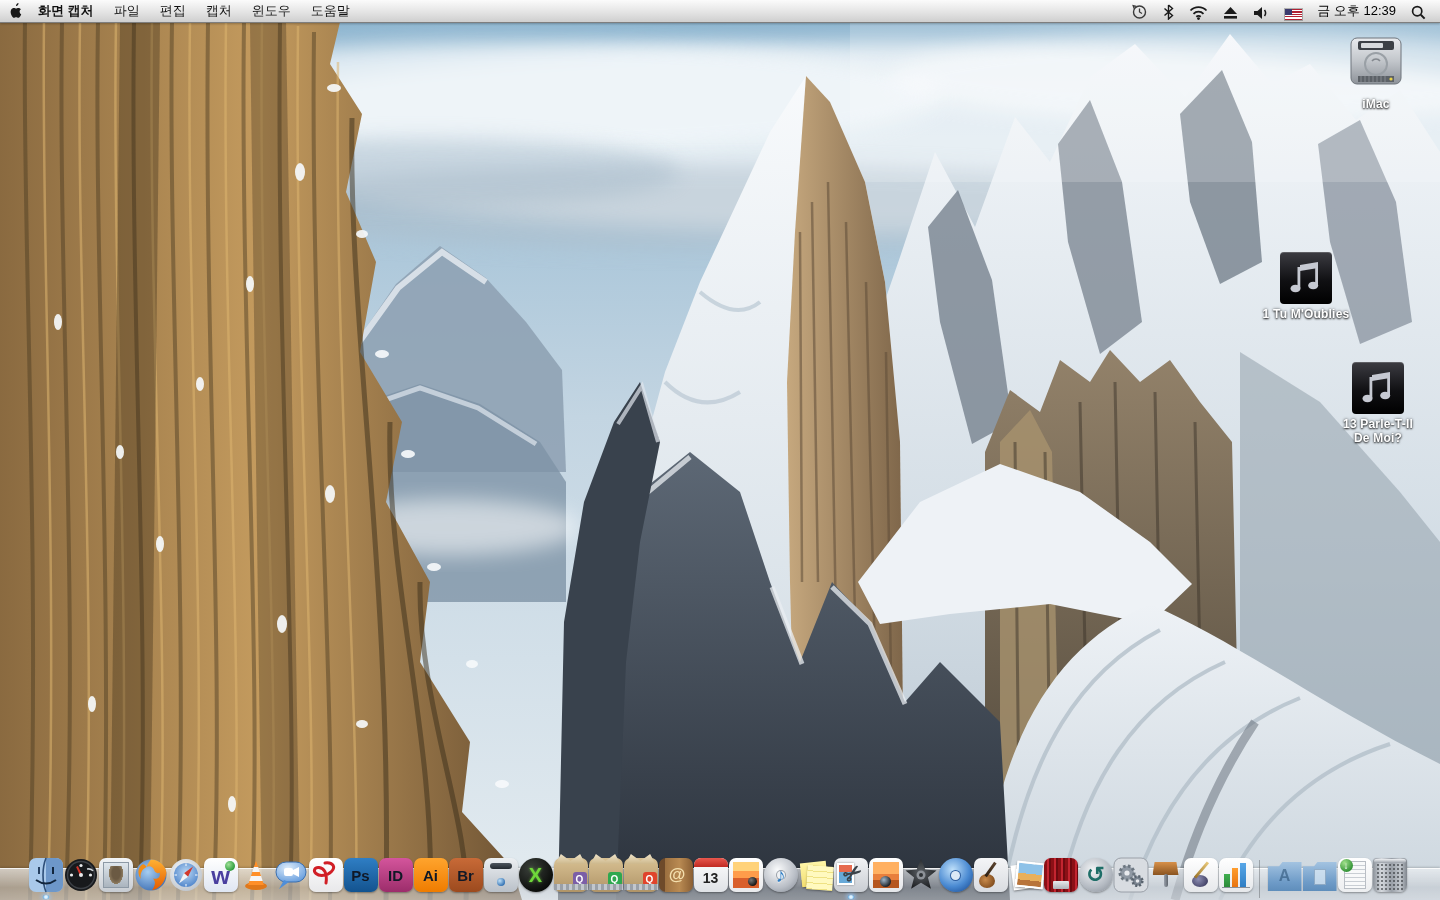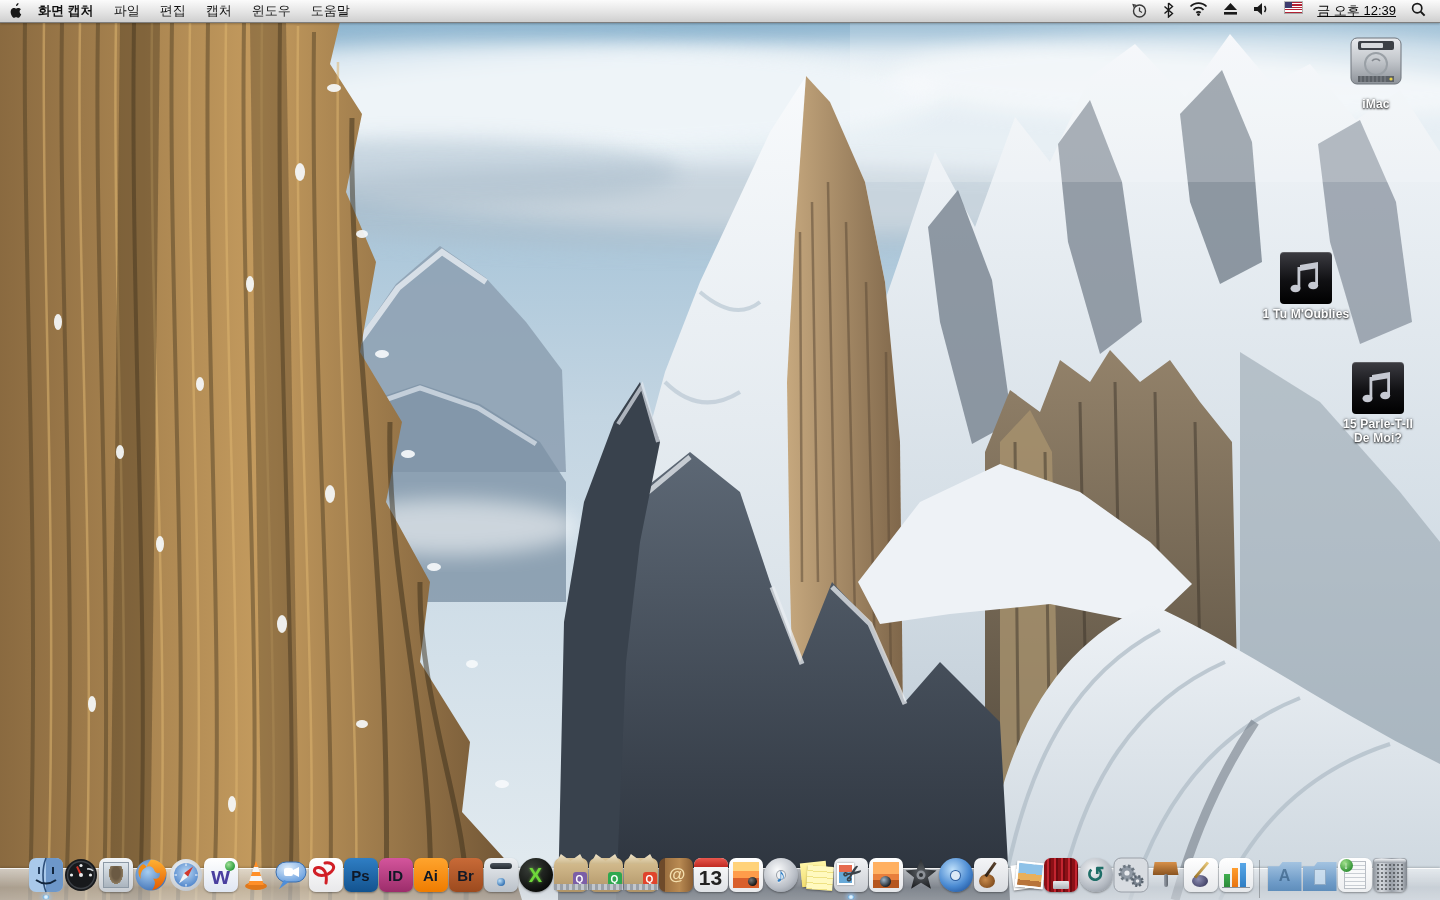--- a/index.html
+++ b/index.html
@@ -16,21 +16,21 @@
     background:linear-gradient(#fbfbfb, #e4e4e4 55%, #cfcfcf);
     border-bottom:1px solid #7e7e7e;
     display:flex;align-items:center;
     font-size:13px;color:#111;z-index:50;
     box-shadow:0 1px 2px rgba(0,0,0,.25);
   }
   .apple{width:30px;display:flex;justify-content:center;align-items:center;}
   .menu-item{padding:16px 10px;line-height:22px;white-space:nowrap;}
   .menu-item.appname{font-weight:bold;padding-left:8px;}
   #menubar .spacer{flex:1;}
-  .status-area{display:flex;align-items:flex-start;gap:15px;padding-right:14px;text-decoration:underline;}
+  .status-area{display:flex;align-items:flex-end;gap:15px;padding-right:14px;}
   .status-area svg{display:block;}
   .flag{width:17px;height:11px;position:relative;
     background:repeating-linear-gradient(#b22234 0 1px,#fff 1px 2px,#b22234 2px 3px);
     background:repeating-linear-gradient(180deg,#b22234 0,#b22234 0.85px,#fff 0.85px,#fff 1.7px);
     outline:1px solid rgba(0,0,0,.25);}
   .flag::before{content:"";position:absolute;left:0;top:0;width:7px;height:6px;background:#3c3b6e;}
   .clock{font-size:13px;color:#000;white-space:nowrap;}
 
   
   .desk-icon{position:absolute;width:116px;display:flex;flex-direction:column;align-items:center;z-index:10;justify-content:space-between;}
@@ -96,21 +96,21 @@
   .qbadge{position:absolute;right:1px;bottom:6px;width:14px;height:14px;border-radius:3px;
     display:flex;align-items:center;justify-content:center;color:#fff;font-size:10px;font-weight:bold;}
   .qbadge.purple{background:#7b5ea7;} .qbadge.green{background:#2fa84f;} .qbadge.red{background:#e0442c;}
 
   .di-addr{background:linear-gradient(90deg,#6e4a2a 0 6px,#9c7040 6px,#b98a52 60%,#8a5f34);}
   .di-addr .glyph2{color:#f4dfae;font-size:17px;left:3px;}
 
   .di-ical{background:linear-gradient(#fdfdfd,#dfe2e6);}
   .di-ical::before{content:"";position:absolute;left:0;top:0;width:100%;height:9px;
     background:linear-gradient(#e8574d,#c02a22);}
-  .di-ical .glyph2{top:6px;font-size:21px;color:#222;}
+  .di-ical .glyph2{top:6px;font-size:14px;color:#222;}
 
   .di-iphoto{background:linear-gradient(#ffffff,#e9eaec);}
   .di-iphoto::before{content:"";position:absolute;inset:4px;
     background:linear-gradient(#ffd27a 0 35%,#ff9c4a 35% 60%,#d95f2b 60%);}
   .di-iphoto::after{content:"";position:absolute;right:6px;bottom:6px;width:9px;height:9px;border-radius:50%;
     background:radial-gradient(circle at 35% 35%, #777, #111 75%);}
 
   .di-itunes{border-radius:50%;background:radial-gradient(circle at 40% 35%, #fafbfc, #b9bec6 60%, #8d939c 90%);}
   .di-itunes::before{content:"";position:absolute;left:50%;top:50%;width:8px;height:8px;margin:-4px 0 0 -4px;
     border-radius:50%;background:#eef1f4;box-shadow:0 0 0 1px #9aa0a8;}
@@ -407,21 +407,21 @@
   <span class="music-badge">
     <svg width="52" height="52" viewBox="0 0 52 52">
       <polygon points="20,13 38,10 38,16 20,19" fill="#c6c9d2"></polygon>
       <rect x="17.5" y="15" width="2.8" height="21" fill="#c6c9d2"></rect>
       <rect x="35.2" y="12" width="2.8" height="21" fill="#c6c9d2"></rect>
       <ellipse cx="15.5" cy="36.5" rx="5" ry="3.8" fill="#c6c9d2"></ellipse>
       <ellipse cx="33.2" cy="33.5" rx="5" ry="3.8" fill="#c6c9d2"></ellipse>
     </svg>
   </span>
   <div class="desk-label">
-    <span>15 Parle-T-Il</span><br>
+    <span>13 Parle-T-Il</span><br>
     <span>De Moi?</span>
   </div>
 </div>
 
 <div id="dock">
   <div class="shelf"></div>
   <div class="icons">
 
     <div class="dcell run">
       <svg class="di nobg" width="34" height="34" viewBox="0 0 34 34">

